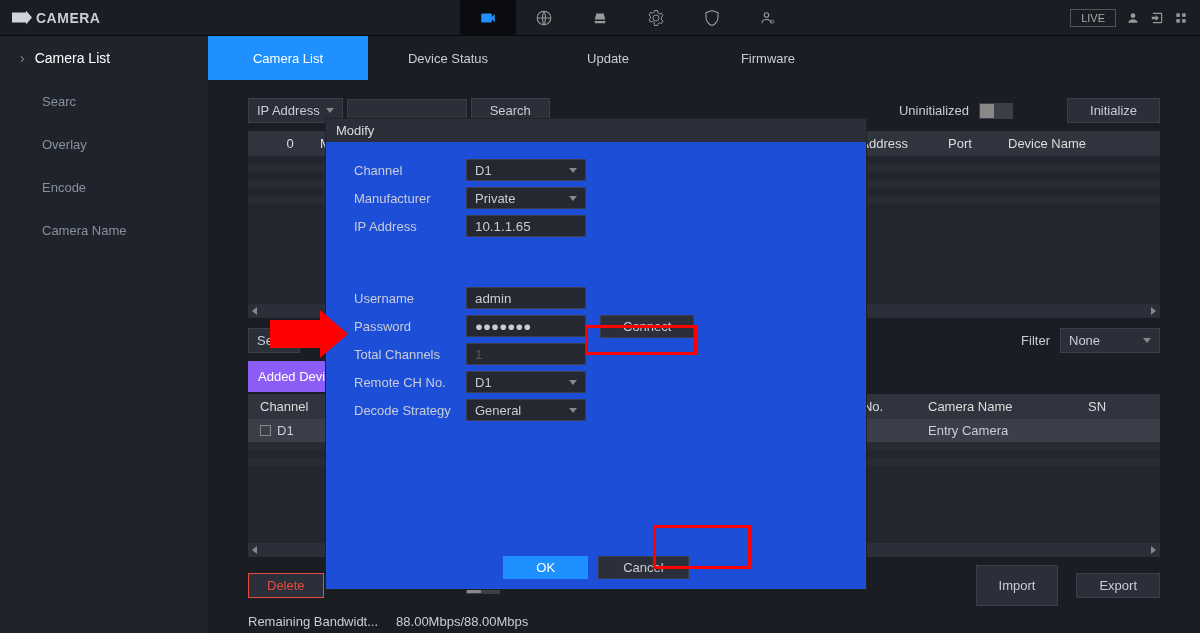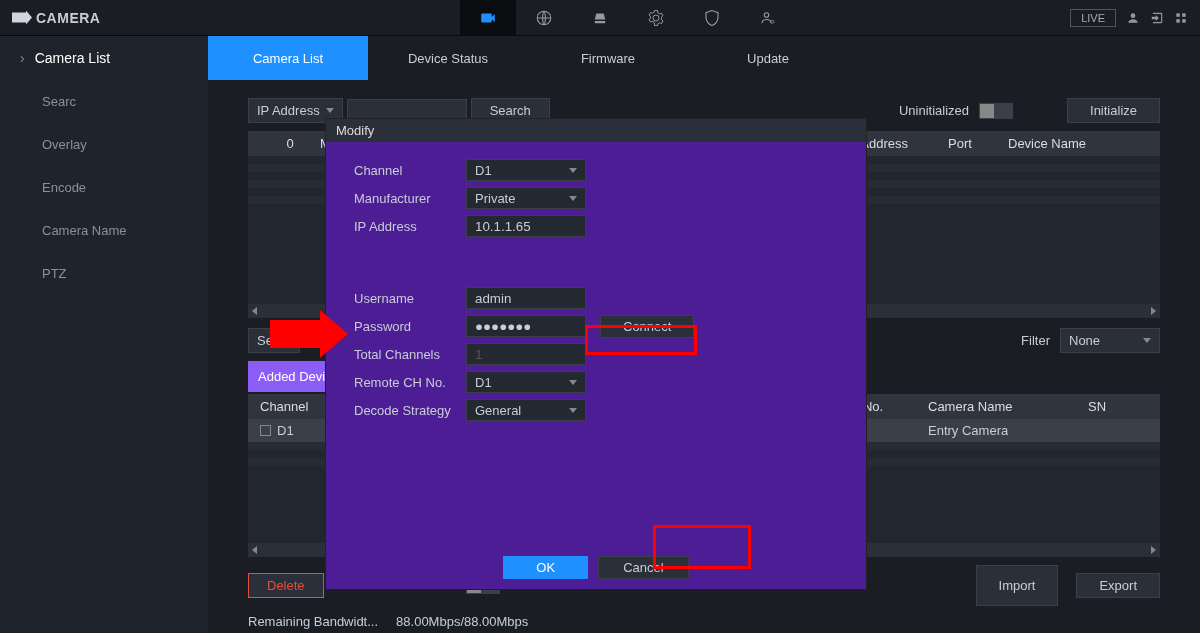--- a/index.html
+++ b/index.html
@@ -52,21 +52,21 @@
 .section2 { margin-top: 10px; }
 .added-bar { background: #8b5cf6; color: #fff; padding: 8px 10px; display: inline-block; }
 .table2-header { display: flex; background: #2f343e; padding: 5px 12px; color: #ddd; margin-top: 2px; }
 .table2-body { background: #22262f; height: 124px; }
 .row-d1 { display: flex; padding: 4px 12px; background: #3a3f49; }
 
 .bottom-row { display: flex; align-items: center; gap: 18px; margin-top: 8px; }
 .bottom-row2 { display: flex; align-items: center; gap: 18px; margin-top: 8px; }
 
 
-.modal { position: absolute; top: 118px; left: 325px; width: 542px; background: #4c1d95; border: 1px solid #222; z-index: 50; }
+.modal { position: absolute; top: 118px; left: 325px; width: 542px; background: #1d4ed8; border: 1px solid #222; z-index: 50; }
 .modal-title { padding: 4px 10px; color: #ddd; background: #2a2f39; }
 .modal-body { padding: 16px 28px 20px 28px; }
 .form-row { display: flex; align-items: center; margin-bottom: 4px; height: 24px; }
 .form-label { width: 112px; color: #c8cdd6; }
 .form-input { background: #242830; border: 1px solid #3a3f49; padding: 3px 8px; color: #c8cdd6; width: 120px; height: 22px; }
 .form-select { background: #242830; border: 1px solid #3a3f49; padding: 3px 8px; color: #c8cdd6; width: 120px; height: 22px; display: flex; align-items: center; justify-content: space-between; cursor: pointer; }
 .modal-footer { display: flex; justify-content: center; gap: 10px; padding: 10px; }
 
 
 .highlight-box { position: absolute; border: 3px solid #ff0000; z-index: 60; pointer-events: none; }
@@ -143,29 +143,28 @@
 
   <div class="sidebar">
     <div class="sidebar-header">
       <span class="chevron">›</span>
       <span>Camera List</span>
     </div>
     <div class="sidebar-item">Searc</div>
     <div class="sidebar-item">Overlay</div>
     <div class="sidebar-item">Encode</div>
     <div class="sidebar-item">Camera Name</div>
-    <div class="sidebar-item">PTZ</div>
   </div>
 
   <div class="main">
     <div class="tabs">
       <div class="tab active">Camera List</div>
       <div class="tab">Device Status</div>
+      <div class="tab">Update</div>
       <div class="tab">Firmware</div>
-      <div class="tab">Update</div>
     </div>
 
     <div class="content">
 
       <div class="toprow">
         <div class="select-box">
           <span>IP Address</span>
           <span class="down-arrow"></span>
         </div>
         <input class="text-input" style="width: 120px;">

